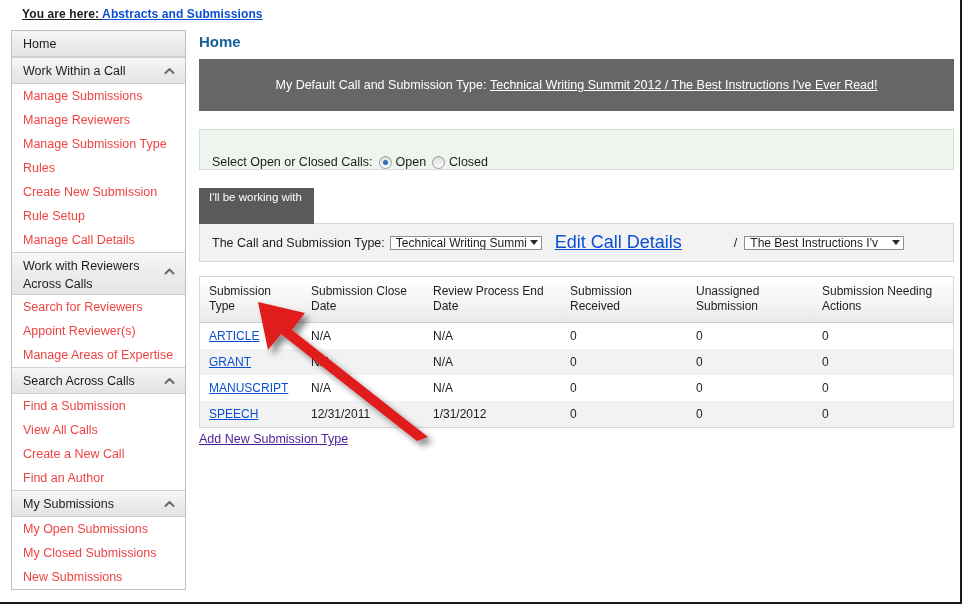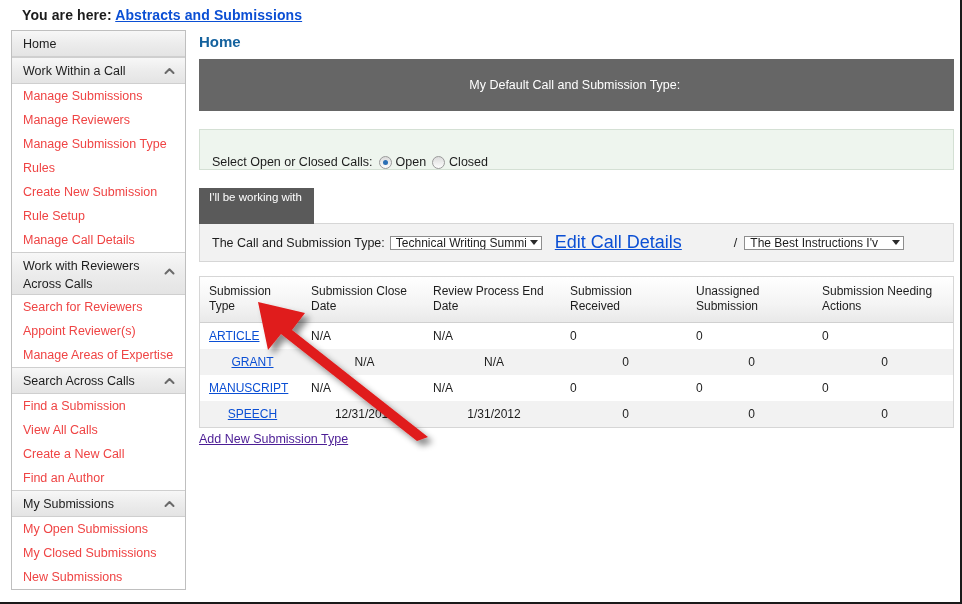--- a/index.html
+++ b/index.html
@@ -16,25 +16,26 @@
     background: #ffffff;
     border-right: 2px solid #1a1a1a;
     border-bottom: 2px solid #1a1a1a;
     overflow: hidden;
   }
 
   
   .breadcrumb {
     position: absolute;
     left: 22px; top: 7px;
-    font-size: 14px;
+    font-size: 12px;
     font-weight: bold;
     color: #1c1c1c;
     letter-spacing: .1px;
     white-space: nowrap;
+    text-decoration: underline;
   }
   .breadcrumb .bc-link {
     color: #0b4fd4;
     text-decoration: underline;
     font-weight: bold;
     cursor: pointer;
   }
 
   
   .sidebar {
@@ -219,21 +220,21 @@
     vertical-align: top;
     line-height: 15px;
   }
   table.grid tbody td {
     padding: 6px 6px 6px 9px;
     color: #1d1d1d;
     vertical-align: middle;
     border: none;
   }
   table.grid tbody tr.odd  { background: #ffffff; }
-  table.grid tbody tr.even { background: #f2f2f2; text-align: center; }
+  table.grid tbody tr.even { background: #f2f2f2; }
   table.grid tbody td a.cell-link {
     color: #0b4fd4;
     text-decoration: underline;
     cursor: pointer;
   }
   .col-w1 { width: 102px; }
   .col-w2 { width: 122px; }
   .col-w3 { width: 137px; }
   .col-w4 { width: 126px; }
   .col-w5 { width: 126px; }
@@ -372,20 +373,21 @@
 
   </nav>
 
   <main class="main">
 
     <div class="page-title">Home</div>
 
     <div class="banner">
       <span>My Default Call and Submission Type:</span>
       <span>&nbsp;</span>
+      <span class="banner-link">Technical Writing Summit 2012 / The Best Instructions I've Ever Read!</span>
     </div>
 
     <div class="select-calls">
       <span>Select Open or Closed Calls:</span>
       <span class="radio-wrap">
         <span class="radio checked"></span>
         <span class="rlabel">Open</span>
       </span>
       <span class="radio-wrap">
         <span class="radio"></span>

